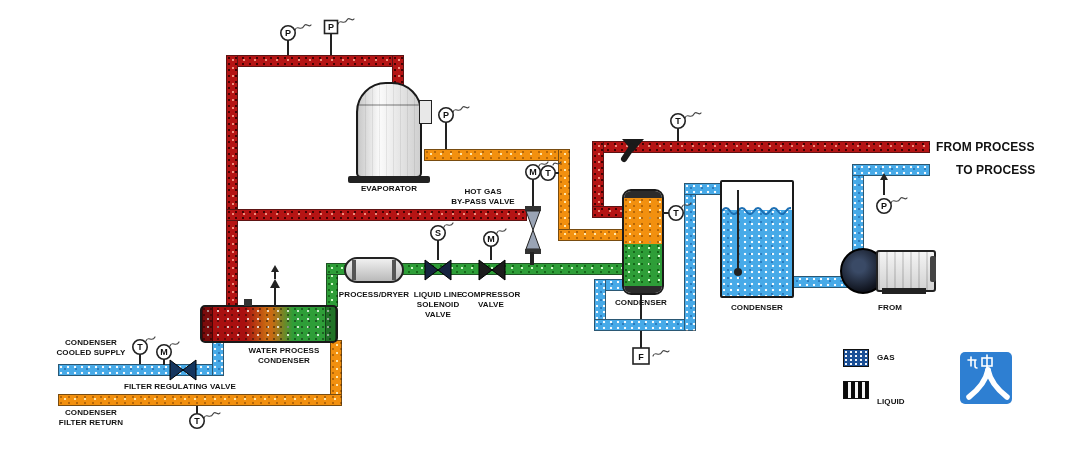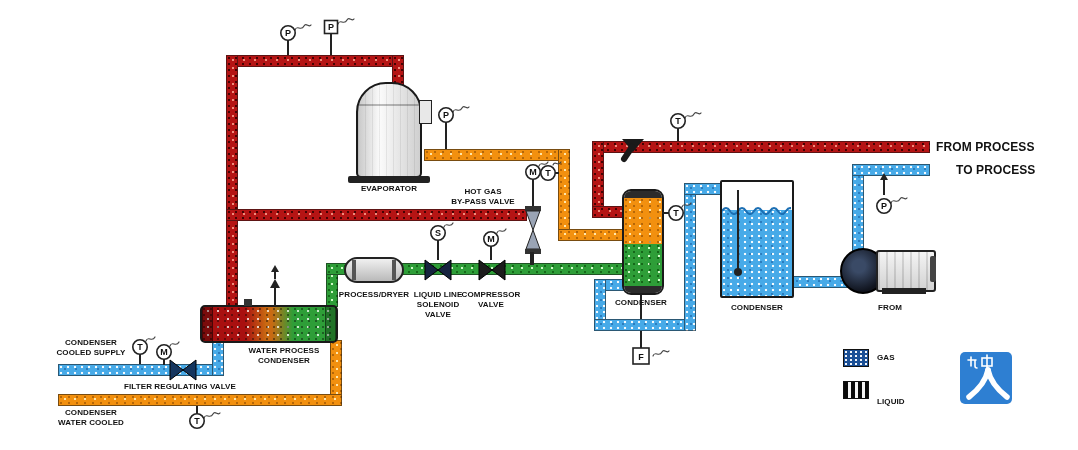--- a/index.html
+++ b/index.html
@@ -330,21 +330,21 @@
   <div class="lbl" style="left:451px;top:300px;width:80px;">VALVE</div>
   <div class="lbl" style="left:604px;top:298px;width:74px;">CONDENSER</div>
   <div class="lbl" style="left:716px;top:303px;width:82px;">CONDENSER</div>
   <div class="lbl" style="left:858px;top:303px;width:64px;">FROM</div>
   <div class="lbl" style="left:238px;top:346px;width:92px;">WATER PROCESS</div>
   <div class="lbl" style="left:238px;top:356px;width:92px;">CONDENSER</div>
   <div class="lbl" style="left:50px;top:338px;width:82px;">CONDENSER</div>
   <div class="lbl" style="left:50px;top:348px;width:82px;">COOLED SUPPLY</div>
   <div class="lbl" style="left:95px;top:382px;width:170px;">FILTER REGULATING VALVE</div>
   <div class="lbl" style="left:50px;top:408px;width:82px;">CONDENSER</div>
-  <div class="lbl" style="left:50px;top:418px;width:82px;">WATER COOLED</div>
+  <div class="lbl" style="left:50px;top:418px;width:82px;">FILTER RETURN</div>
   <div class="lbl lbl-l lbl-proc" style="left:936px;top:142px;width:90px;">FROM PROCESS</div>
   <div class="lbl lbl-l lbl-proc" style="left:956px;top:165px;width:90px;">TO PROCESS</div>
 
   <div class="abs legend-gas" style="left:843px;top:349px;width:26px;height:18px;"></div>
   <div class="lbl lbl-l" style="left:877px;top:353px;width:40px;">GAS</div>
   <div class="abs legend-liquid" style="left:843px;top:381px;width:26px;height:18px;"></div>
   <div class="lbl lbl-l" style="left:877px;top:385px;width:50px;margin-top:12px;">LIQUID</div>
 
   <div class="abs logo" style="left:960px;top:352px;width:52px;height:52px;">
     <svg width="52" height="52" viewBox="0 0 52 52">

